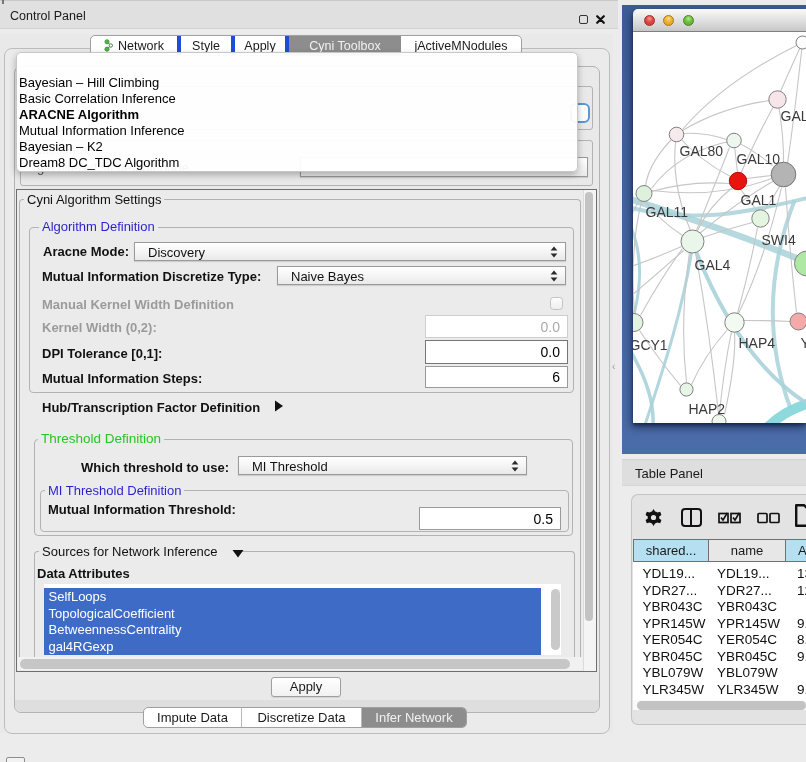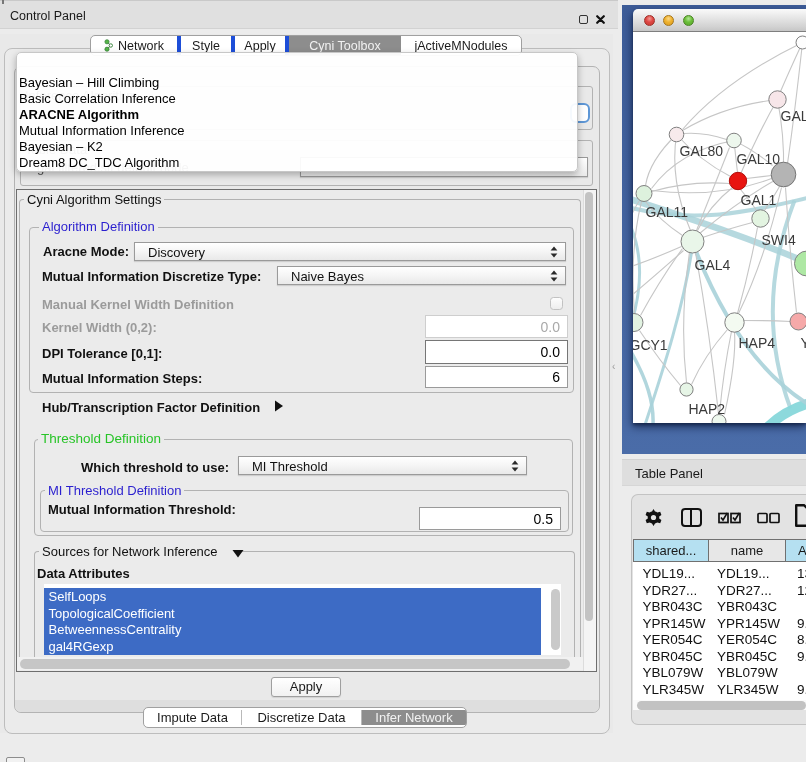--- a/index.html
+++ b/index.html
@@ -140,21 +140,21 @@
 <div class="blab" style="left:37px;top:566px;">Data Attributes</div>
 <div class="abs" style="left:44px;top:584px;width:517px;height:71px;background:#fff;overflow:hidden;">
  <div style="position:absolute;left:0;top:4px;width:497px;height:100px;background:#3d6bc5;color:#fff;font-size:13px;line-height:16.6px;padding:1px 0 0 4.5px;">SelfLoops<br>TopologicalCoefficient<br>BetweennessCentrality<br>gal4RGexp</div>
  <div style="position:absolute;left:507px;top:5px;width:9px;height:61px;background:#c9c9c9;border-radius:5px;"></div>
 </div>
 
 <div class="abs" style="left:17px;top:657px;width:566px;height:13px;background:#f1f1f1;"></div>
 <div class="abs" style="left:20px;top:658.5px;width:550px;height:10px;background:#c6c6c6;border-radius:6px;"></div>
 
 <div class="abs" style="left:271px;top:677px;width:70px;height:20px;background:linear-gradient(#ffffff,#f1f1f1);border:1px solid #9f9f9f;border-radius:3px;text-align:center;line-height:18px;font-size:13px;box-shadow:0 1px 1px rgba(0,0,0,0.1);">Apply</div>
-<div class="abs tabbar" id="bottabs" style="left:143px;top:707px;width:324px;height:21px;align-items:center;">
+<div class="abs tabbar" id="bottabs" style="left:143px;top:707px;width:324px;height:21px;">
  <div class="tab" style="width:98px;display:flex;align-items:center;justify-content:center;font-size:13px;border-right:1px solid #b9b9b9;">Impute Data</div>
  <div class="tab" style="width:120px;display:flex;align-items:center;justify-content:center;font-size:13px;border-right:1px solid #b9b9b9;">Discretize Data</div>
  <div class="tab" style="width:104px;display:flex;align-items:center;justify-content:center;font-size:13px;background:#8d8d8d;color:#f2f2f2;">Infer Network</div>
 </div>
 
 <div class="abs" style="left:6px;top:757px;width:19px;height:12px;background:#f2f2f2;border:1.5px solid #8d8d8d;border-radius:2px;"></div>
 
 <div class="abs" style="left:612px;top:362px;width:7px;height:10px;color:#9a9a9a;font-size:10px;line-height:10px;">‹</div>
 
 <div class="abs" id="popup" style="left:16px;top:52px;width:562px;height:120px;background:rgba(255,255,255,0.94);border:1px solid #c7c7c7;border-radius:5px;box-shadow:0 3px 7px rgba(0,0,0,0.28);">

